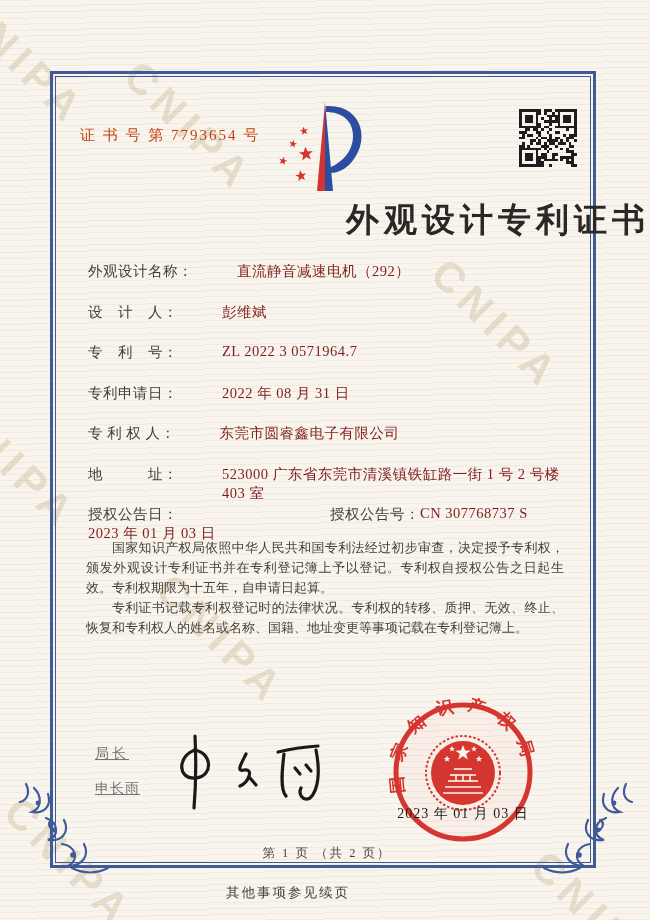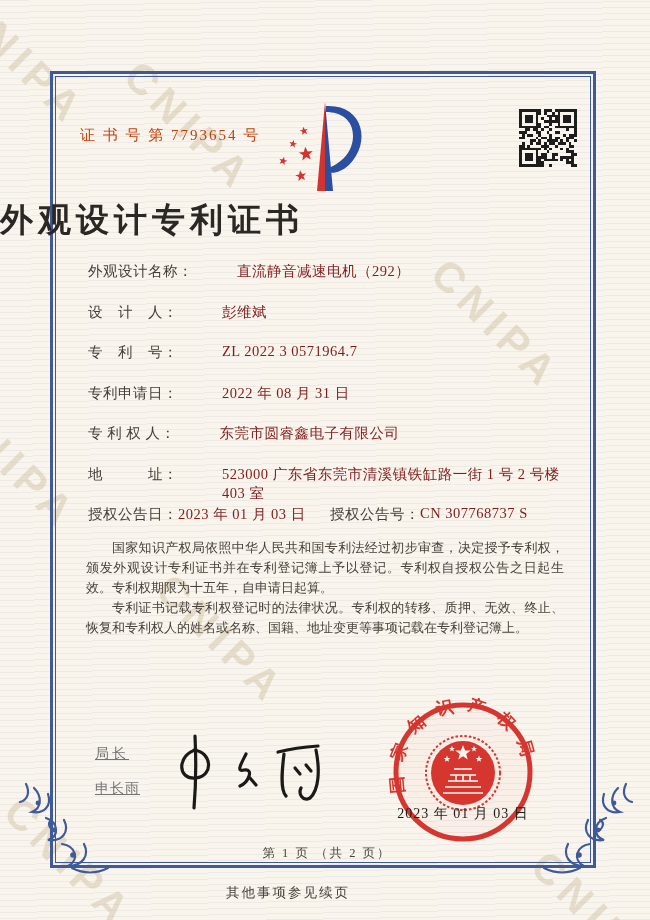--- a/index.html
+++ b/index.html
@@ -37,29 +37,29 @@
     position:absolute;left:80px;top:126px;
     font-size:15px;letter-spacing:2px;color:#c2410c;
   }
   .logo{position:absolute;left:262px;top:98px;}
   .qr{
     position:absolute;left:519px;top:109px;width:58px;height:58px;
     display:grid;grid-template-columns:repeat(21,1fr);grid-template-rows:repeat(21,1fr);
   }
   .qr .on{background:#1d1d1d;}
   .title{
-    position:absolute;left:0;top:198px;width:650px;text-align:left;
+    position:absolute;left:0;top:198px;width:650px;text-align:right;
     font-size:33px;font-weight:bold;letter-spacing:5px;color:#2b2724;
   }
   .fields{position:absolute;left:88px;top:262px;width:478px;}
   .field-row{height:40.5px;font-size:14.5px;display:flex;align-items:flex-start;gap:44px;}
   .field-label{letter-spacing:0.5px;white-space:pre;color:#433d37;}
   .field-value{letter-spacing:0.5px;color:#7f1d1d;}
   .grant-row{height:34px;font-size:14.5px;display:flex;}
-  .grant-left{width:242px;display:flex;}
+  .grant-left{width:242px;display:flex;flex-direction:column;}
   .grant-right{display:flex;}
   .body-text{
     position:absolute;left:86px;top:538px;width:478px;
     font-size:13px;line-height:20px;color:#47413a;text-align:justify;
   }
   .body-text p{margin:0;text-indent:2em;}
   .sign-labels{position:absolute;left:95px;top:745px;font-size:14px;letter-spacing:3px;color:#737373;text-decoration:underline;}
   .sign-labels .row2{margin-top:17px;letter-spacing:1px;}
   .signature-svg{position:absolute;left:162px;top:728px;}
   .seal{position:absolute;left:388px;top:697px;width:150px;height:150px;}

